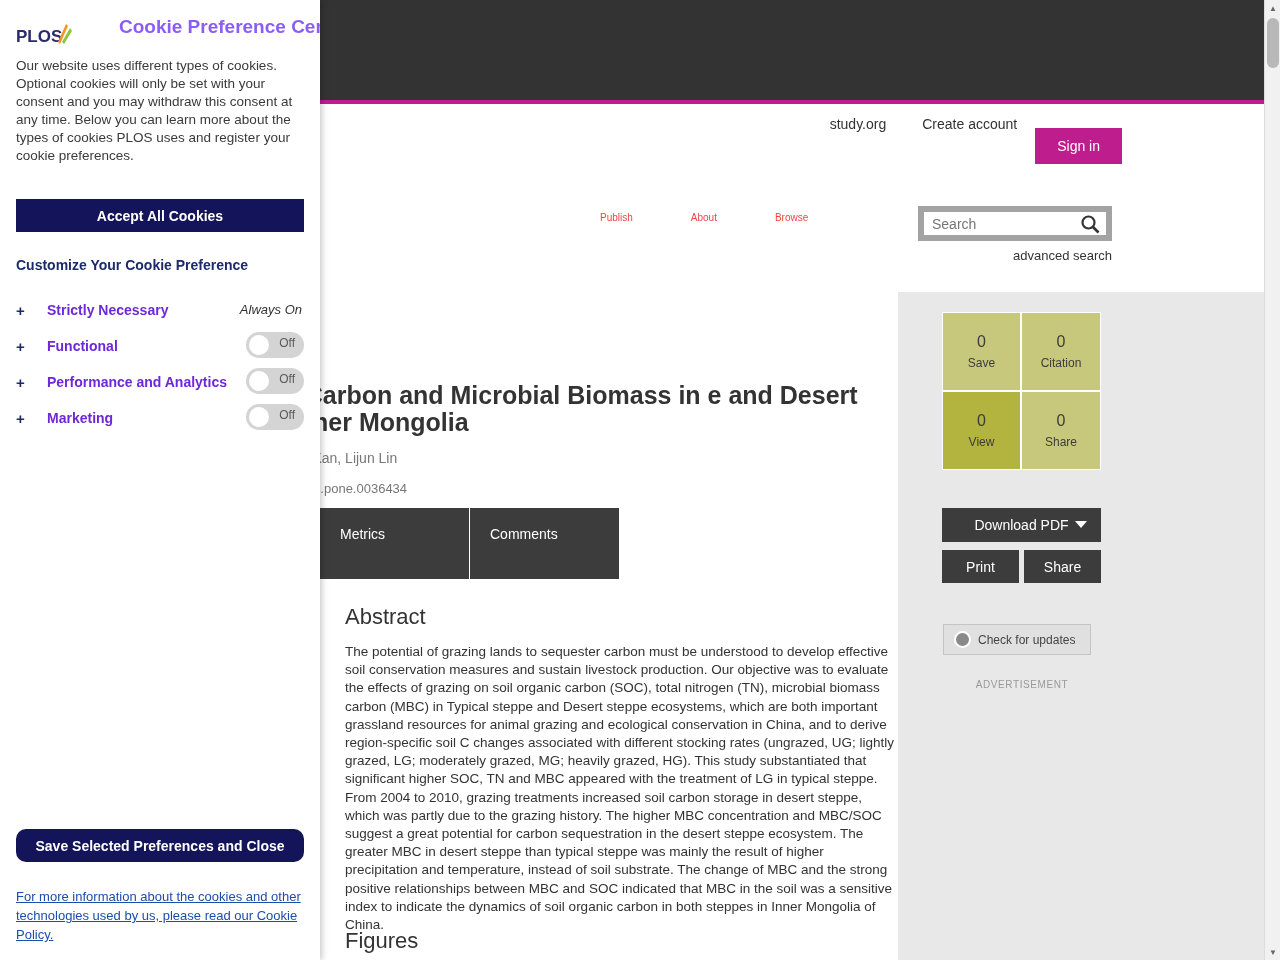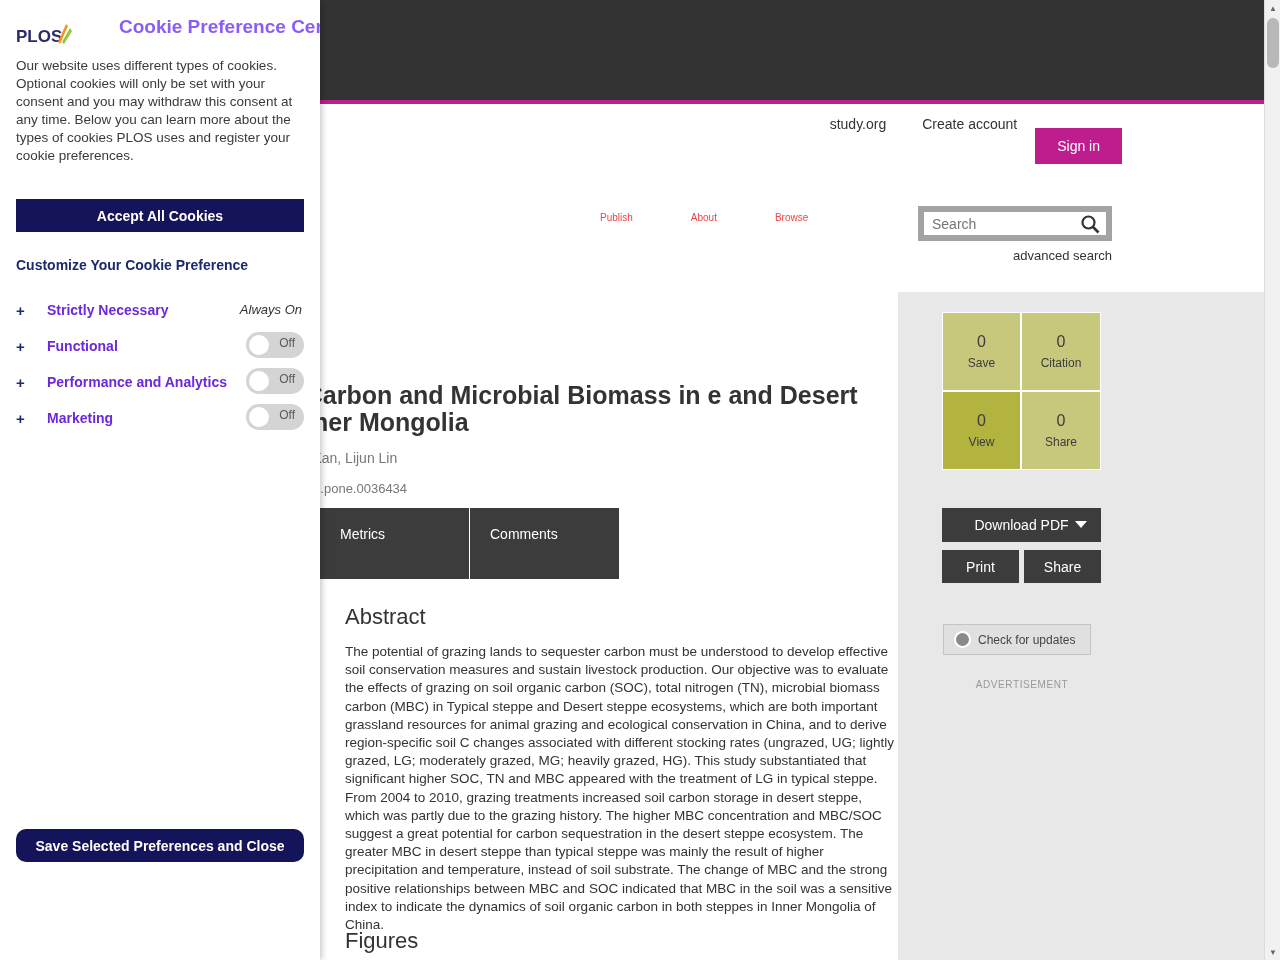--- a/index.html
+++ b/index.html
@@ -452,15 +452,16 @@
     <div class="cp-row" style="top:408px;">
       <span class="plus">+</span>
       <span class="name">Marketing</span>
       <span class="toggle">
         <span class="knob"></span>
         <span class="state">Off</span>
       </span>
     </div>
 
     <div class="cp-save">Save Selected Preferences and Close</div>
+    <div class="cp-policy">For more information about the cookies and other technologies used by us, please read our Cookie Policy.</div>
   </div>
 
 </div>
 
 </body></html>

